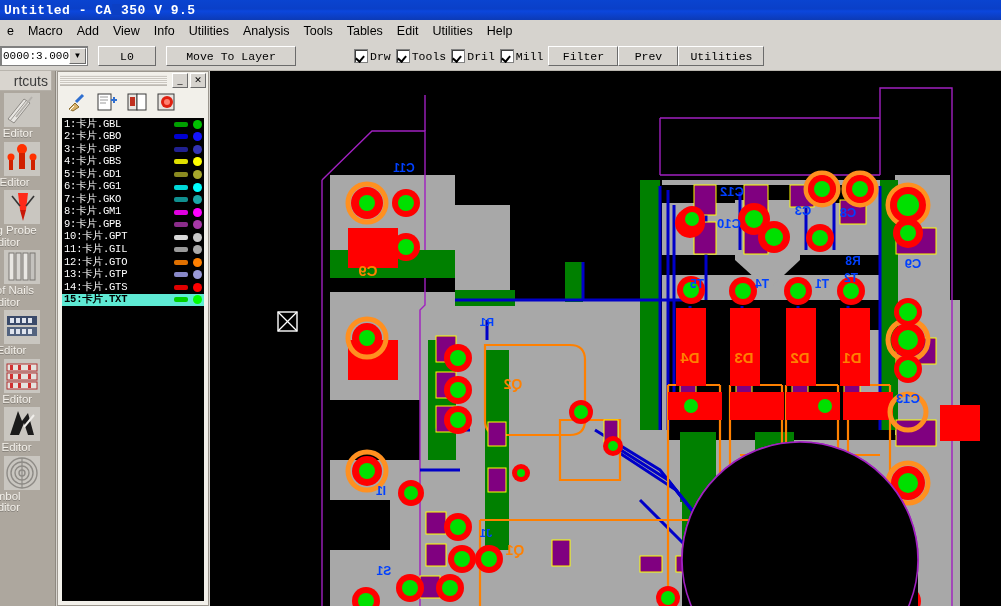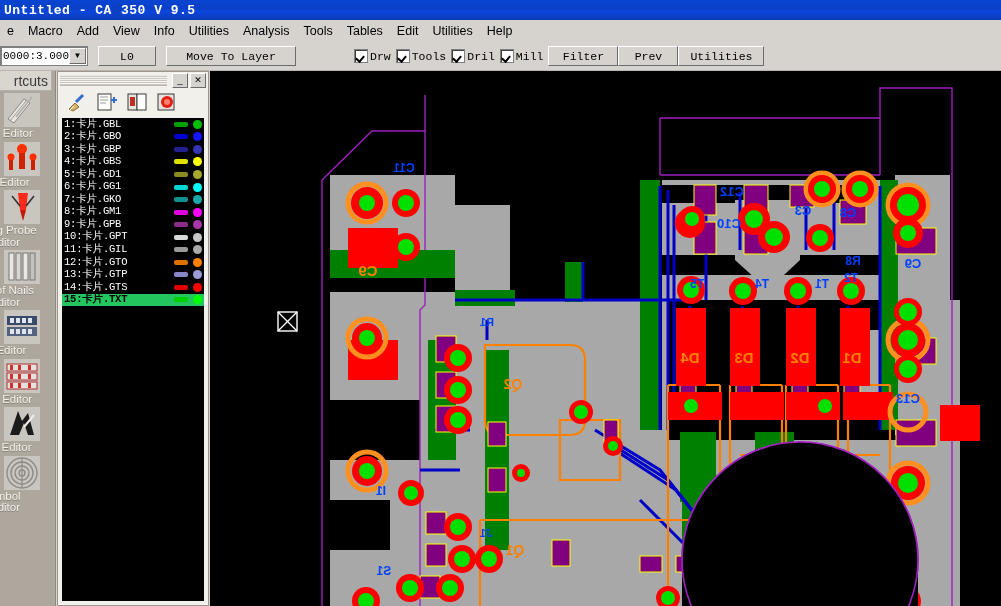--- a/index.html
+++ b/index.html
@@ -133,21 +133,21 @@
     background:#000;overflow:hidden;
   }
   .lrow{
     height:12.55px;display:flex;align-items:flex-end;position:relative;
     padding-left:2px;box-sizing:border-box;
   }
   .lrow .lname{
     font-family:"Liberation Mono", monospace;font-size:10.5px;color:#ffffff;
     white-space:nowrap;letter-spacing:-0.2px;
   }
-  .lrow.sel{background:#22c55e;}
+  .lrow.sel{background:#5eead4;}
   .lrow.sel .lname{color:#000000;font-weight:bold;}
   .sw-wrap{position:absolute;right:2px;top:0;height:100%;display:flex;align-items:center;}
   .sw-bar{width:14px;height:5px;border-radius:2px;margin-right:5px;}
   .sw-dot{width:9px;height:9px;border-radius:50%;}
 
   
   .canvas{
     position:absolute;left:210px;top:71px;width:791px;height:535px;
     background:#000;overflow:hidden;
   }

